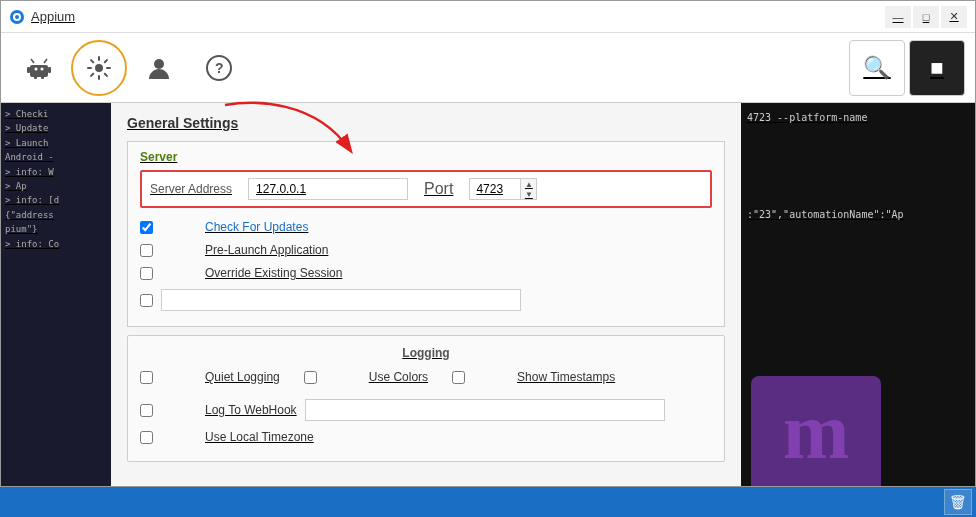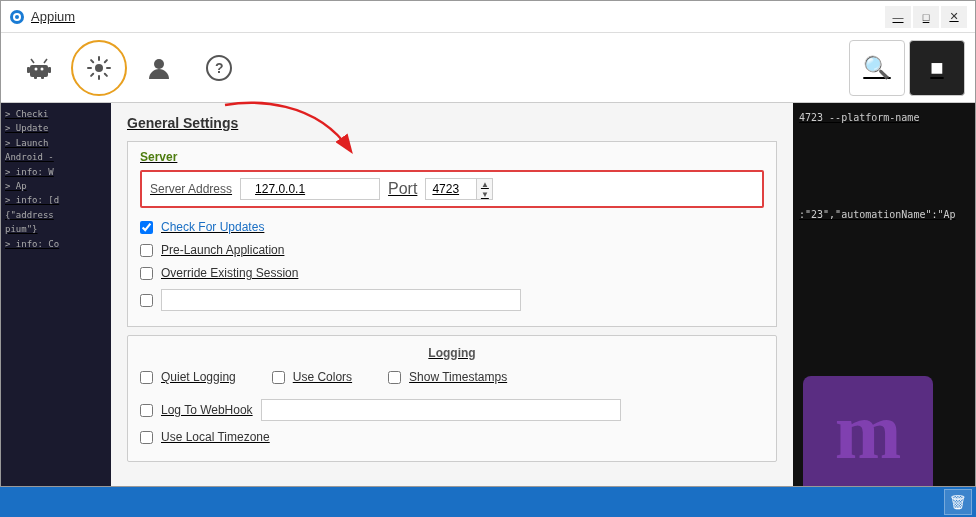--- a/index.html
+++ b/index.html
@@ -129,39 +129,39 @@
     .section-header {
       font-size: 12px;
       color: #4d7c0f;
       margin-bottom: 6px;
       font-weight: 600;
     }
 
     .server-row {
       display: flex;
       align-items: center;
-      gap: 8px;
+      gap: 16px;
       margin-bottom: 10px;
       border: 2px solid #e04040;
       padding: 6px 8px;
       border-radius: 2px;
       background: #fff;
     }
 
     .server-addr-label {
       color: #555;
       font-size: 12px;
       white-space: nowrap;
     }
 
     .server-addr-input {
       border: 1px solid #ccc;
-      padding: 3px 14px;
-      font-size: 12px;
-      width: 140px;
+      padding: 3px 7px;
+      font-size: 12px;
+      width: 160px;
       background: #fff;
       outline: none;
     }
 
     .port-label {
       color: #555;
       font-size: 16px;
     }
 
     .port-input-wrapper {
@@ -208,20 +208,21 @@
     .checkbox-row input[type="checkbox"] {
       width: 13px; height: 13px;
       cursor: pointer;
       margin: 0;
     }
 
     .checkbox-label {
       font-size: 12px;
       color: #333;
       user-select: none;
+      margin-left: 44px;
     }
 
     .checkbox-checked {
       color: #1a6fc4;
     }
 
     
     .inline-input {
       flex: 1;
       border: 1px solid #ccc;
@@ -245,21 +246,21 @@
       font-size: 12px;
       color: #555;
       margin-bottom: 8px;
       font-weight: 600;
       text-align: center;
     }
 
     .logging-row {
       display: flex;
       align-items: center;
-      gap: 36px;
+      gap: 24px;
       margin-bottom: 6px;
     }
 
     
     .taskbar {
       position: absolute;
       bottom: 0; left: 0; right: 0;
       height: 30px;
       background: #1a6fc4;
       display: flex;
@@ -435,21 +436,21 @@
         </div>
 
         <div class="checkbox-row">
           <input type="checkbox" style="">
           <span class="checkbox-label">Use Local Timezone</span>
         </div>
 
       </div>
     </div>
 
-    <div style="position:relative; flex-shrink:0; width:182px; background:#111; overflow:hidden;">
+    <div style="position:relative; flex-shrink:0; width:234px; background:#111; overflow:hidden;">
       <div style="color:#ccc; font-family:monospace; font-size:10px; padding:6px; line-height:1.7;">
         <div>4723 --platform-name</div>
         <div style="margin-top:80px;">:"23","automationName":"Ap</div>
       </div>
 
       <div style="position:absolute; bottom:0; left:10px; width:130px; height:110px; background:#5a2d82; border-radius:8px 8px 0 0; display:flex; align-items:center; justify-content:center; font-size:80px; font-weight:bold; color:#8040b0; font-family:serif; user-select:none;">m</div>
     </div>
   </div>
 </div>
 

